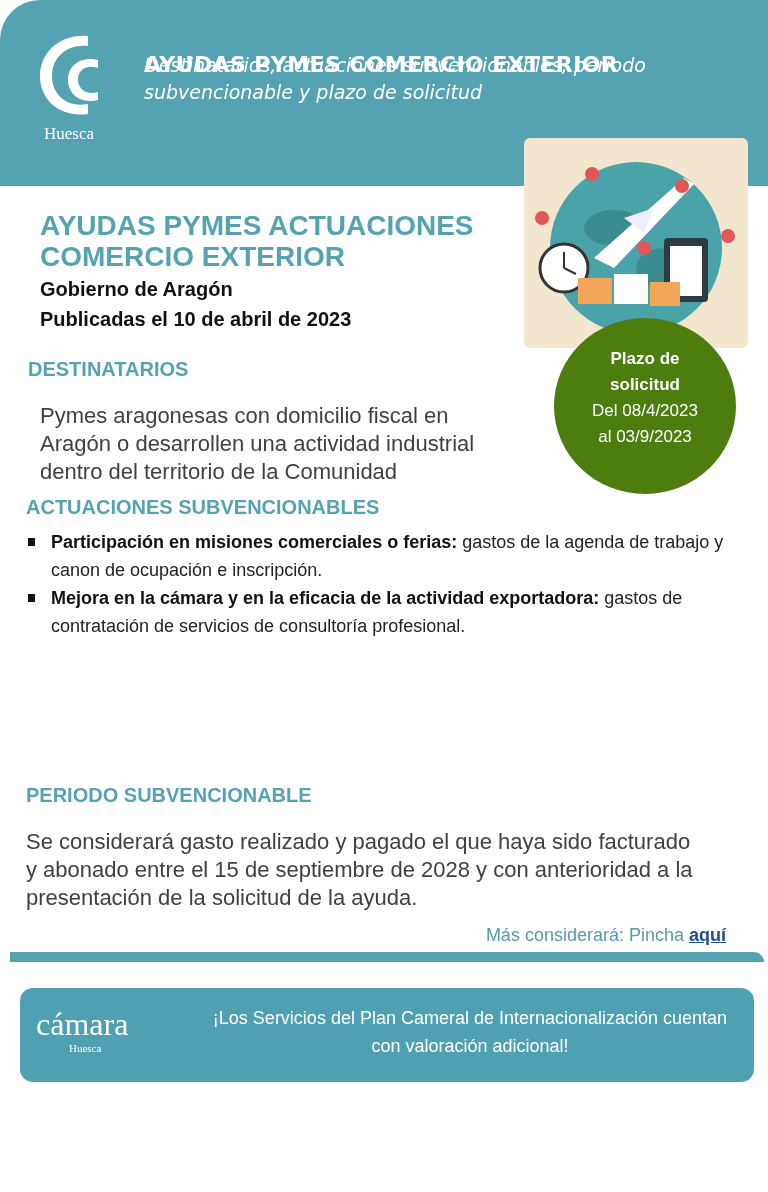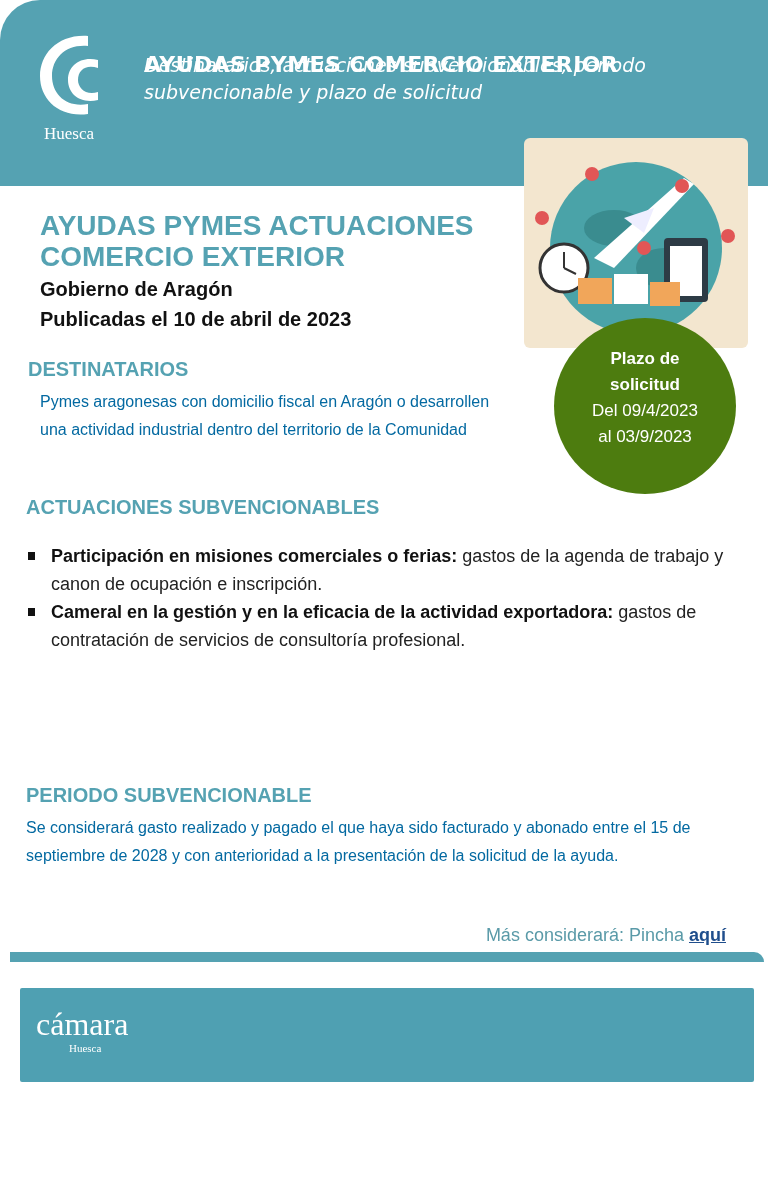--- a/index.html
+++ b/index.html
@@ -9,29 +9,29 @@
   .logo-c { position: absolute; left: 0; top: 0; width: 70px; height: 90px; }
   .logo-city { position: absolute; left: 8px; top: 94px; color: #fff; font-family: "Liberation Serif", serif; font-size: 17px; }
   .h-title { position: absolute; left: 144px; top: 52px; color: #fff; font-family: "DejaVu Sans", sans-serif; font-weight: bold; font-size: 22px; letter-spacing: 0.4px; }
   .h-sub { position: absolute; left: 144px; top: 52px; color: #fff; font-family: "DejaVu Sans", sans-serif; font-size: 19px; line-height: 27px; width: 600px; font-style: italic; }
   .illus { position: absolute; left: 524px; top: 138px; width: 224px; height: 210px; background: #f3e6cf; border-radius: 6px; overflow: hidden; }
   .badge { position: absolute; left: 554px; top: 318px; width: 182px; height: 176px; border-radius: 50%; background: #4d7c0f; color: #fff; text-align: center; font-size: 17px; line-height: 26px; padding-top: 28px; }
   .badge b { font-weight: bold; }
   .main-title { position: absolute; left: 40px; top: 210px; color: #55a2b2; font-weight: bold; font-size: 28px; line-height: 31px; width: 480px; }
   .org { position: absolute; left: 40px; top: 274px; font-weight: bold; font-size: 20px; line-height: 30px; color: #111; }
   .sec-h { position: absolute; color: #55a2b2; font-weight: bold; font-size: 20px; }
-  .p { position: absolute; font-size: 16px; line-height: 28px; color: #0369a1; }
-  ul.acts { position: absolute; left: 24px; top: 542px; width: 720px; list-style: none; }
+  .p { position: absolute; font-size: 22px; line-height: 28px; color: #404040; margin-top: 14px; }
+  ul.acts { position: absolute; left: 24px; top: 528px; width: 720px; list-style: none; }
   ul.acts li { position: relative; padding-left: 27px; font-size: 18px; line-height: 28px; color: #222; }
   ul.acts li::before { content: ""; position: absolute; left: 4px; top: 10px; width: 7px; height: 8px; background: #111; }
   ul.acts li b { color: #111; }
   .more { position: absolute; right: 42px; top: 925px; font-size: 18px; color: #5a9aa8; }
   .more a { color: #1f4e8c; font-weight: bold; text-decoration: underline; }
   .divider { position: absolute; left: 10px; top: 952px; width: 754px; height: 10px; background: #55a2b2; border-top-right-radius: 10px; }
-  .footer { position: absolute; left: 20px; top: 988px; width: 734px; height: 94px; background: #4fa0b2; border-radius: 2px; }
+  .footer { position: absolute; left: 20px; top: 988px; width: 734px; height: 94px; background: #4fa0b2; border-radius: 13px; }
   .f-logo { position: absolute; left: 16px; top: 18px; color: #fff; font-family: "Liberation Serif", serif; }
   .f-logo .name { font-size: 32px; line-height: 36px; }
   .f-logo .city { font-size: 11px; margin-left: 33px; display: block; }
   .f-text { position: absolute; left: 180px; top: 16px; width: 540px; text-align: center; color: #fff; font-size: 18px; line-height: 28px; }
 </style>
 </head>
 <body>
 
 <div class="header">
   <div class="logo">
@@ -63,46 +63,47 @@
     <circle cx="158" cy="48" r="7" fill="#e15656"></circle>
     <circle cx="18" cy="80" r="7" fill="#e15656"></circle>
     <circle cx="120" cy="110" r="7" fill="#e15656"></circle>
     <circle cx="204" cy="98" r="7" fill="#e15656"></circle>
   </svg>
 </div>
 
 <div class="badge">
   <div><b>Plazo de</b></div>
   <div><b>solicitud</b></div>
-  <div>Del 09/4/2023</div>
+  <div>Del 08/4/2023</div>
   <div>al 03/9/2023</div>
 </div>
 
 <div class="main-title">AYUDAS PYMES ACTUACIONES COMERCIO EXTERIOR</div>
 <div class="org">
   <div>Gobierno de Aragón</div>
   <div>Publicadas el 10 de abril de 2023</div>
 </div>
 
 <div class="sec-h" style="left:28px; top:358px;">DESTINATARIOS</div>
 <div class="p" style="left:40px; top:388px; width:480px;">Pymes aragonesas con domicilio fiscal en Aragón o desarrollen una actividad industrial dentro del territorio de la Comunidad</div>
 
 <div class="sec-h" style="left:26px; top:496px;">ACTUACIONES SUBVENCIONABLES</div>
 <ul class="acts">
   <li><b>Participación en misiones comerciales o ferias:</b><span> gastos de la agenda de trabajo y canon de ocupación e inscripción.</span></li>
-  <li><b>Cameral en la gestión y en la eficacia de la actividad exportadora:</b><span> gastos de contratación de servicios de consultoría profesional.</span></li>
+  <li><b>Mejora en la cámara y en la eficacia de la actividad exportadora:</b><span> gastos de contratación de servicios de consultoría profesional.</span></li>
 </ul>
 
 <div class="sec-h" style="left:26px; top:784px;">PERIODO SUBVENCIONABLE</div>
 <div class="p" style="left:26px; top:814px; width:680px;">Se considerará gasto realizado y pagado el que haya sido facturado y abonado entre el 15 de septiembre de 2028 y con anterioridad a la presentación de la solicitud de la ayuda.</div>
 
 <div class="more">
   <span>Más considerará: Pincha </span><a>aquí</a>
 </div>
 
 <div class="divider"></div>
 
 <div class="footer">
   <div class="f-logo">
     <span class="name">cámara</span>
     <span class="city">Huesca</span>
   </div>
+  <div class="f-text">¡Los Servicios del Plan Cameral de Internacionalización cuentan con valoración adicional!</div>
 </div>
 
 </body></html>

